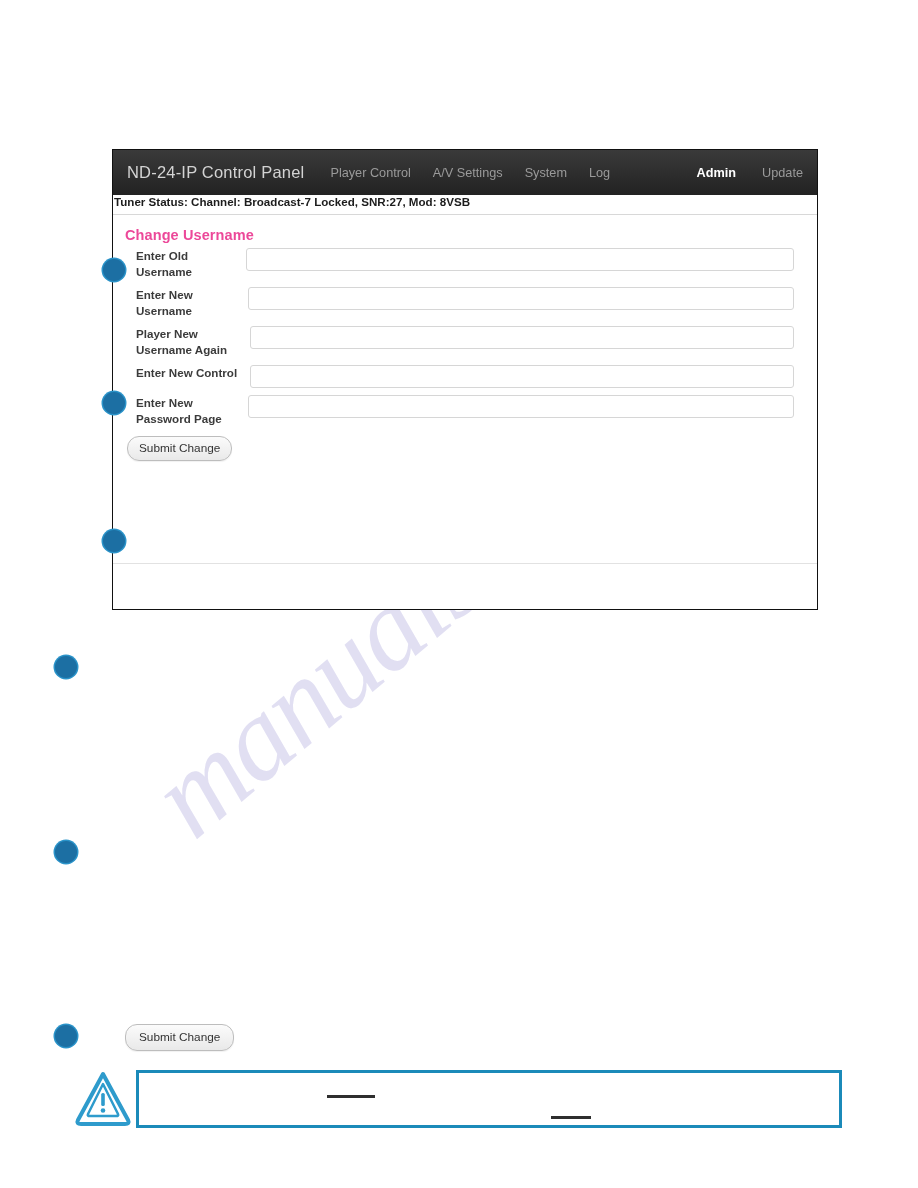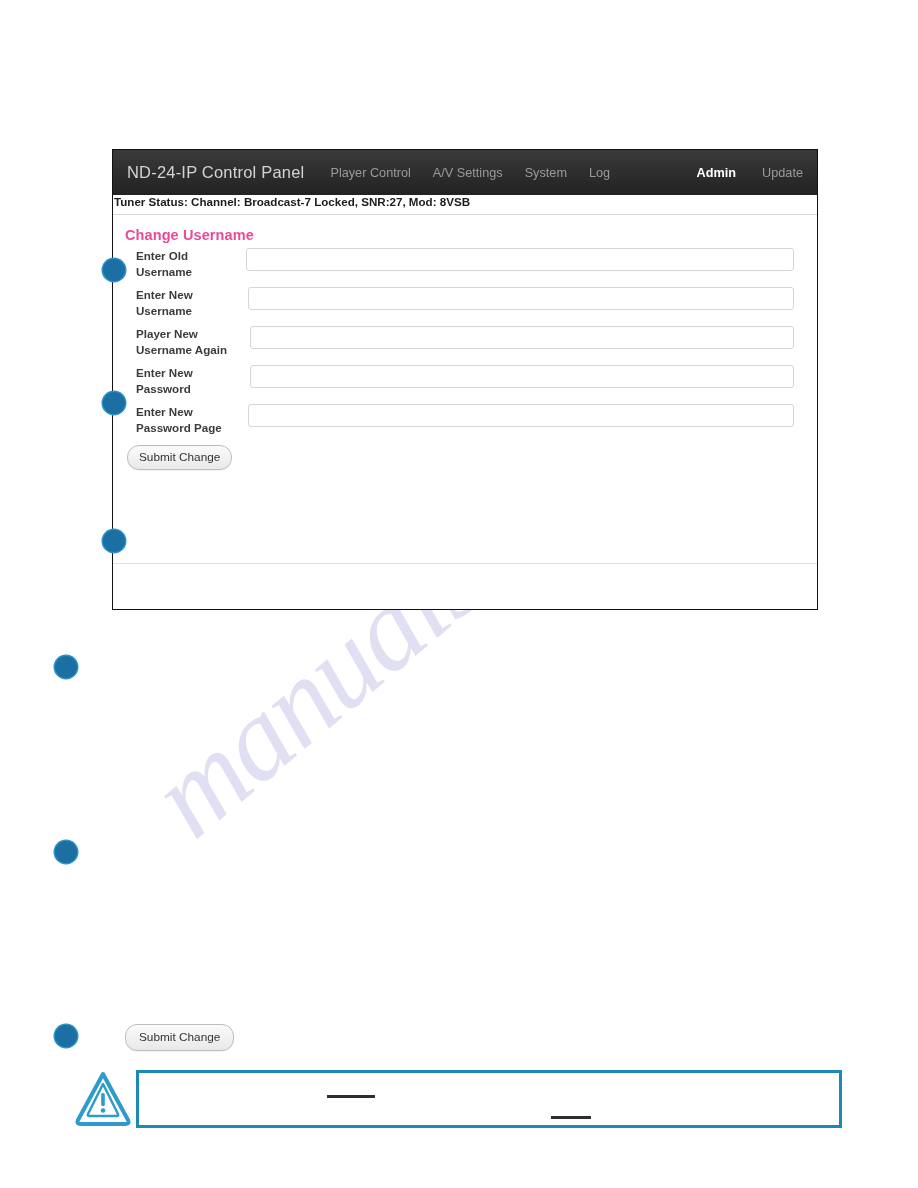--- a/index.html
+++ b/index.html
@@ -266,21 +266,21 @@
       <input class="field" type="text" value="" style="">
     </div>
     <div class="form-row offset2">
       <div class="lbl">Player New Username Again</div>
       <input class="field" type="text" value="" style="">
     </div>
 
     
 
     <div class="form-row offset2">
-      <div class="lbl">Enter New Password</div>
+      <div class="lbl">Enter New Control</div>
       <input class="field" type="password" value="" style="">
     </div>
     <div class="form-row offset1">
       <div class="lbl">Enter New Password Page</div>
       <input class="field" type="password" value="" style="">
     </div>
 
     <button class="btn">Submit Change</button>
   </div>
 

